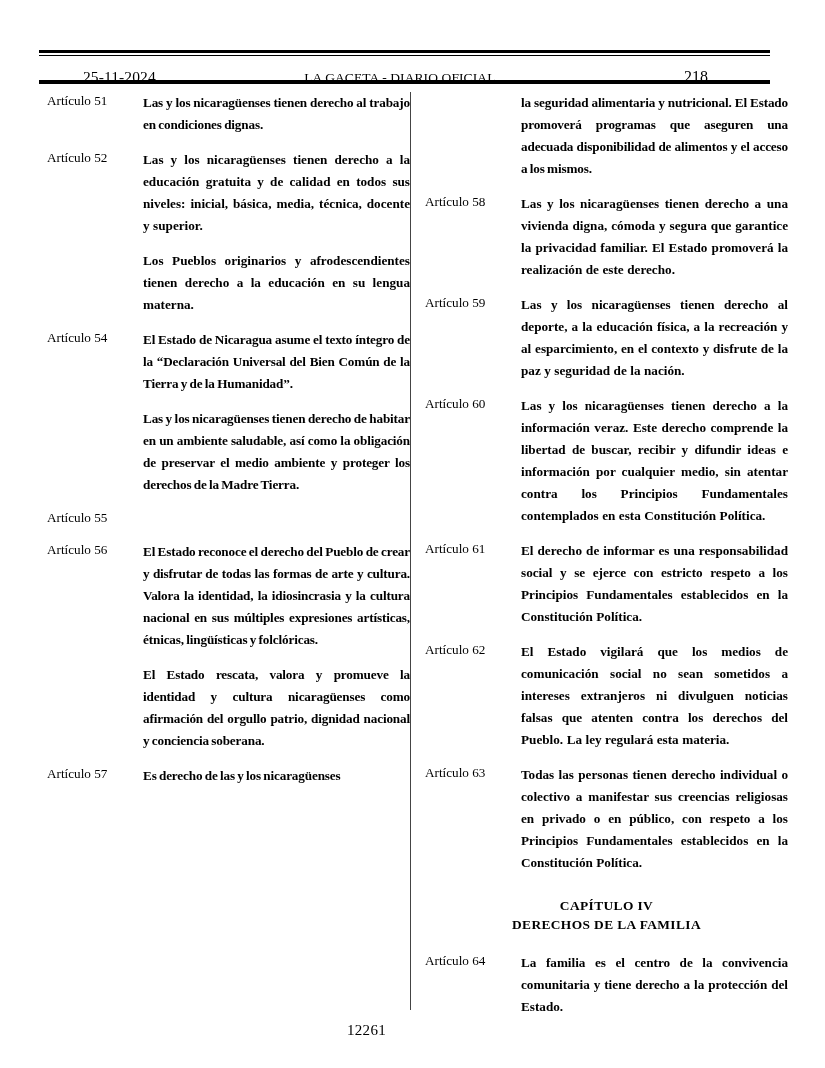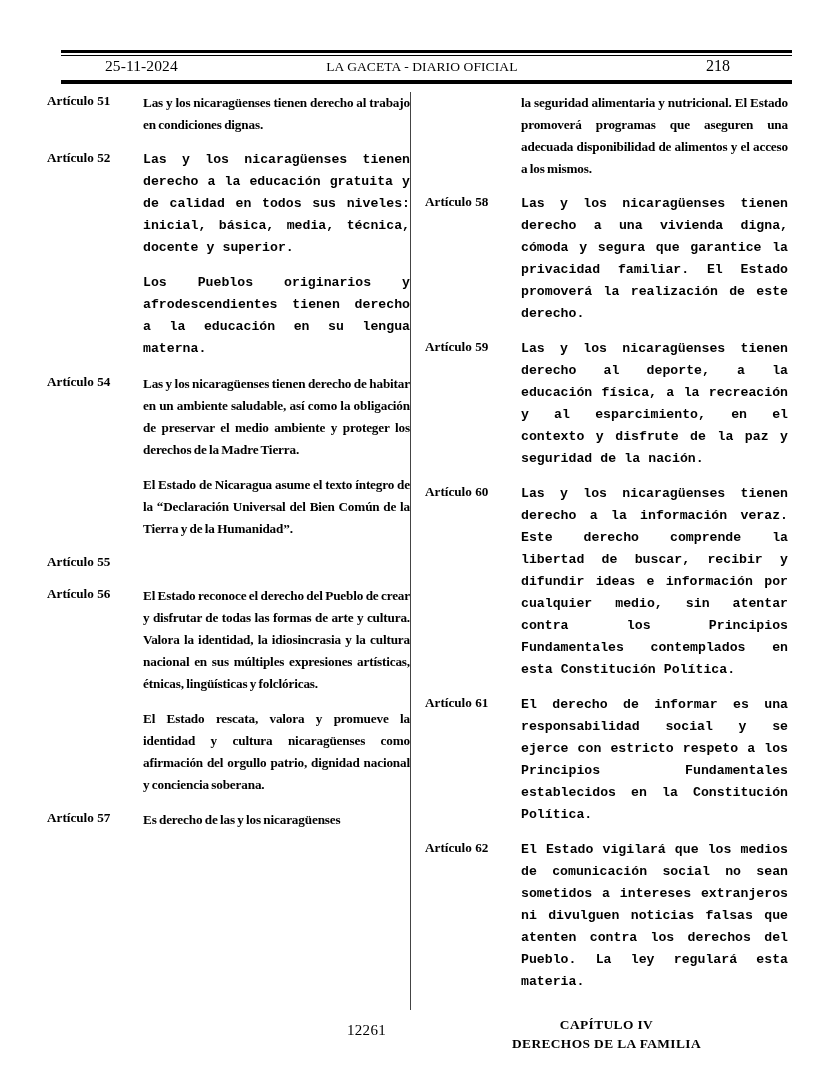--- a/index.html
+++ b/index.html
@@ -20,21 +20,21 @@
   .page {
     position: absolute;
     left: 0; top: 0;
     width: 825px;
     height: 1068px;
   }
 
   
   .masthead {
     position: absolute;
-    left: 61px;
+    left: 39px;
     top: 50px;
     width: 731px;
   }
   .rule-thick {
     height: 3px;
     background: #000;
     width: 100%;
   }
   .rule-thin {
     height: 1px;
@@ -59,20 +59,21 @@
   .mh-title {
     font-size: 13.5px;
     letter-spacing: 0.1px;
     white-space: nowrap;
     margin-left: -40px;
   }
   .mh-page {
     font-size: 16px;
     padding-right: 62px;
     white-space: nowrap;
+    margin-top: 11px;
   }
 
   
   .col-divider {
     position: absolute;
     left: 410px;
     top: 92px;
     width: 1px;
     height: 918px;
     background: #444;
@@ -88,42 +89,42 @@
   .col-right { left: 425px; }
 
   .art {
     display: flex;
     align-items: flex-start;
     margin-bottom: 13px;
   }
   .art-label {
     width: 96px;
     flex: 0 0 96px;
-    font-weight: bold;
+    font-weight: normal;
     font-size: 13.2px;
     line-height: 18.6px;
     white-space: nowrap;
   }
   .art-body {
     flex: 1 1 auto;
     font-weight: bold;
     font-size: 13.2px;
     line-height: 22px;
     text-align: justify;
     text-justify: inter-word;
     hyphens: none;
   }
   .art-body p {
     margin: 0 0 13px 0;
   }
   .art-body p:last-child { margin-bottom: 0; }
 
   
   .tight { word-spacing: -0.8px; letter-spacing: -0.15px; }
-  .loose { word-spacing: 0.2px; font-family: Liberation Mono, monospace; }
+  .loose { word-spacing: 0.2px; }
 
   
   .art.cont .art-label { visibility: hidden; }
 
   
   .chapter {
     text-align: center;
     font-weight: bold;
     font-size: 13.4px;
     line-height: 19px;
@@ -176,22 +177,22 @@
       <div class="art-body">
         <p class="loose">Las y los nicaragüenses tienen derecho a la educación gratuita y de calidad en todos sus niveles: inicial, básica, media, técnica, docente y superior.</p>
         <p class="loose">Los Pueblos originarios y afrodescendientes tienen derecho a la educación en su lengua materna.</p>
       </div>
     </div>
 
 
     <div class="art">
       <div class="art-label">Artículo 54</div>
       <div class="art-body">
+        <p class="tight">El Estado de Nicaragua asume el texto íntegro de la “Declaración Universal del Bien Común de la Tierra y de la Humanidad”.</p>
         <p class="tight">Las y los nicaragüenses tienen derecho de habitar en un ambiente saludable, así como la obligación de preservar el medio ambiente y proteger los derechos de la Madre Tierra.</p>
-        <p class="tight">El Estado de Nicaragua asume el texto íntegro de la “Declaración Universal del Bien Común de la Tierra y de la Humanidad”.</p>
       </div>
     </div>
 
     <div class="art">
       <div class="art-label">Artículo 55</div>
     </div>
 
     <div class="art">
       <div class="art-label">Artículo 56</div>
       <div class="art-body">
@@ -246,20 +247,26 @@
       </div>
     </div>
 
     <div class="art">
       <div class="art-label">Artículo 62</div>
       <div class="art-body">
         <p class="loose">El Estado vigilará que los medios de comunicación social no sean sometidos a intereses extranjeros ni divulguen noticias falsas que atenten contra los derechos del Pueblo. La ley regulará esta materia.</p>
       </div>
     </div>
 
+    <div class="art">
+      <div class="art-label">Artículo 63</div>
+      <div class="art-body">
+        <p class="loose">Todas las personas tienen derecho individual o colectivo a manifestar sus creencias religiosas en privado o en público, con respeto a los Principios Fundamentales establecidos en la Constitución Política.</p>
+      </div>
+    </div>
 
     <div class="chapter">
       <div>CAPÍTULO IV</div>
       <div>DERECHOS DE LA FAMILIA</div>
     </div>
 
     <div class="art">
       <div class="art-label">Artículo 64</div>
       <div class="art-body">
         <p class="loose">La familia es el centro de la convivencia comunitaria y tiene derecho a la protección del Estado.</p>

